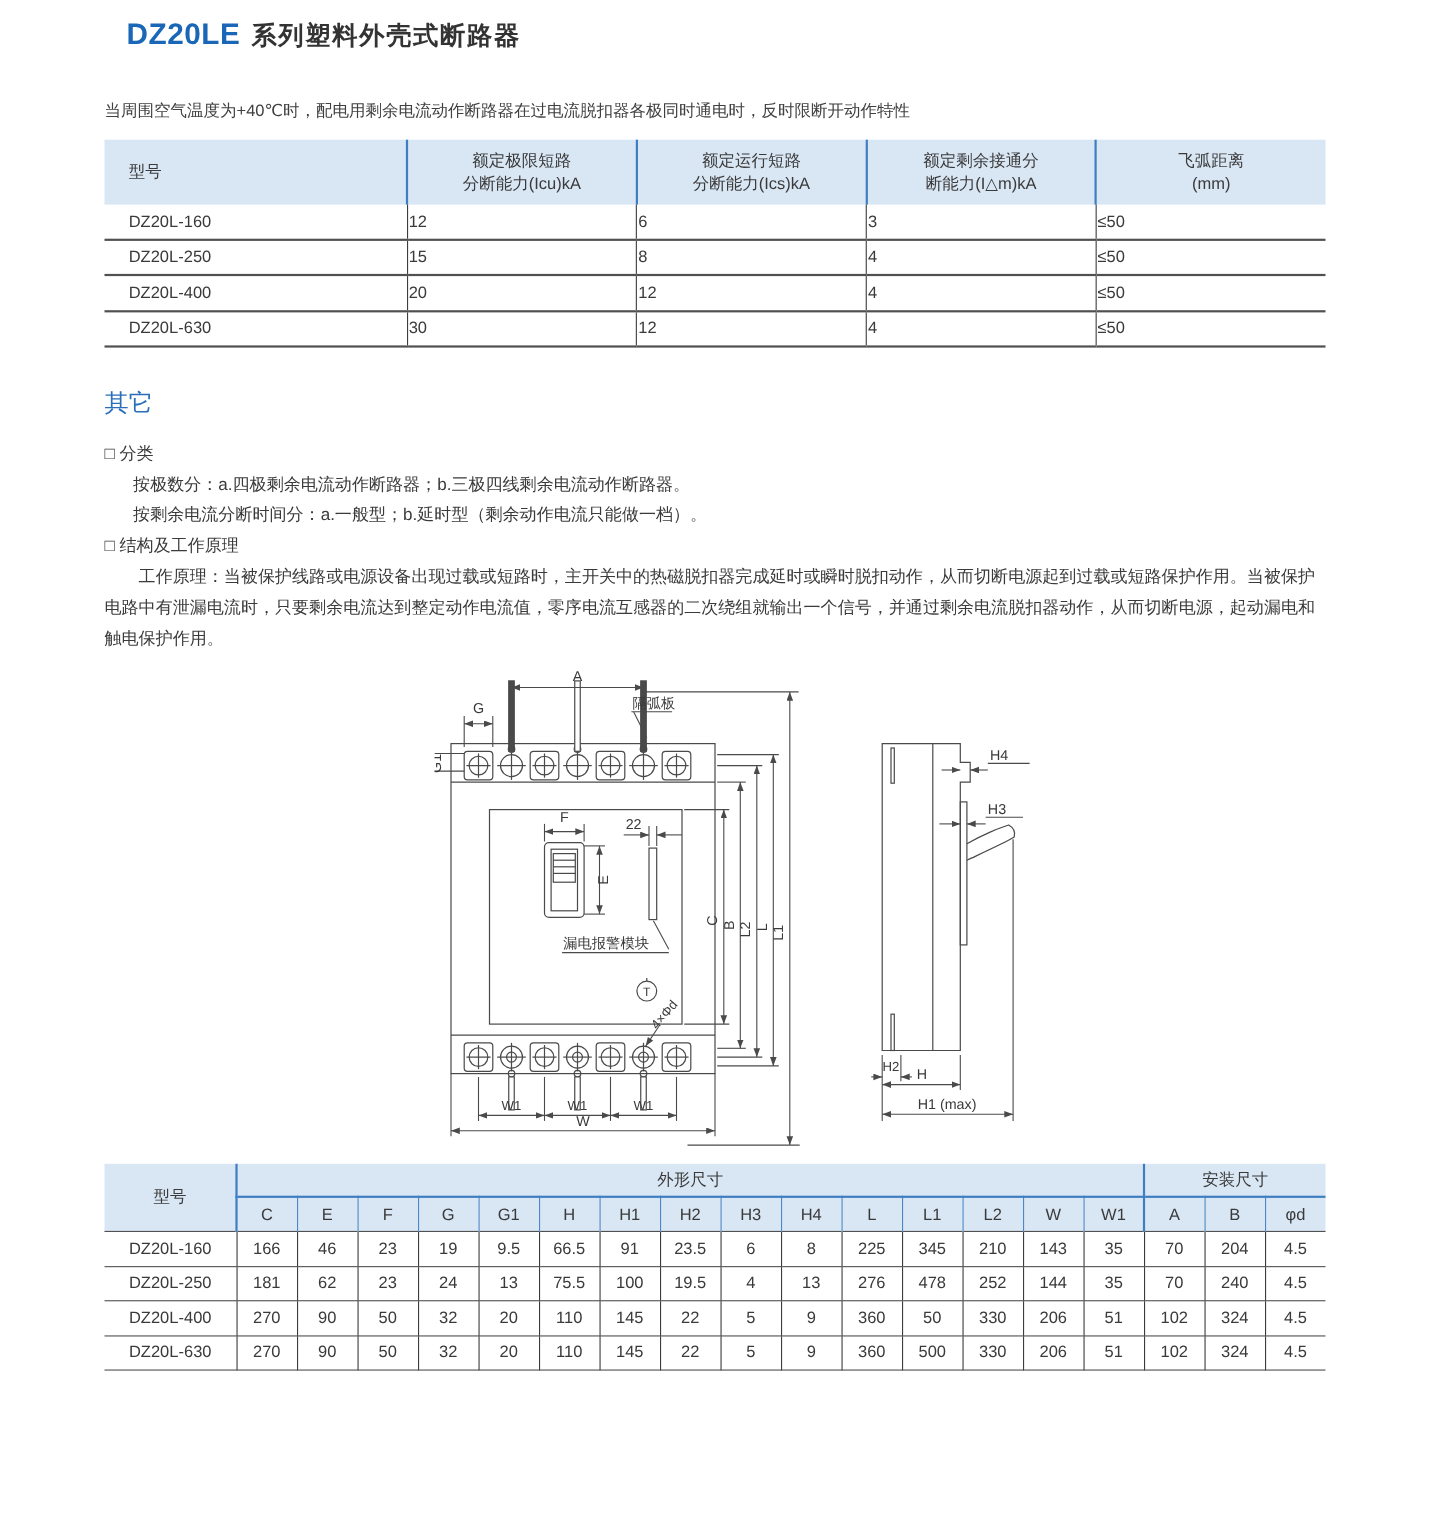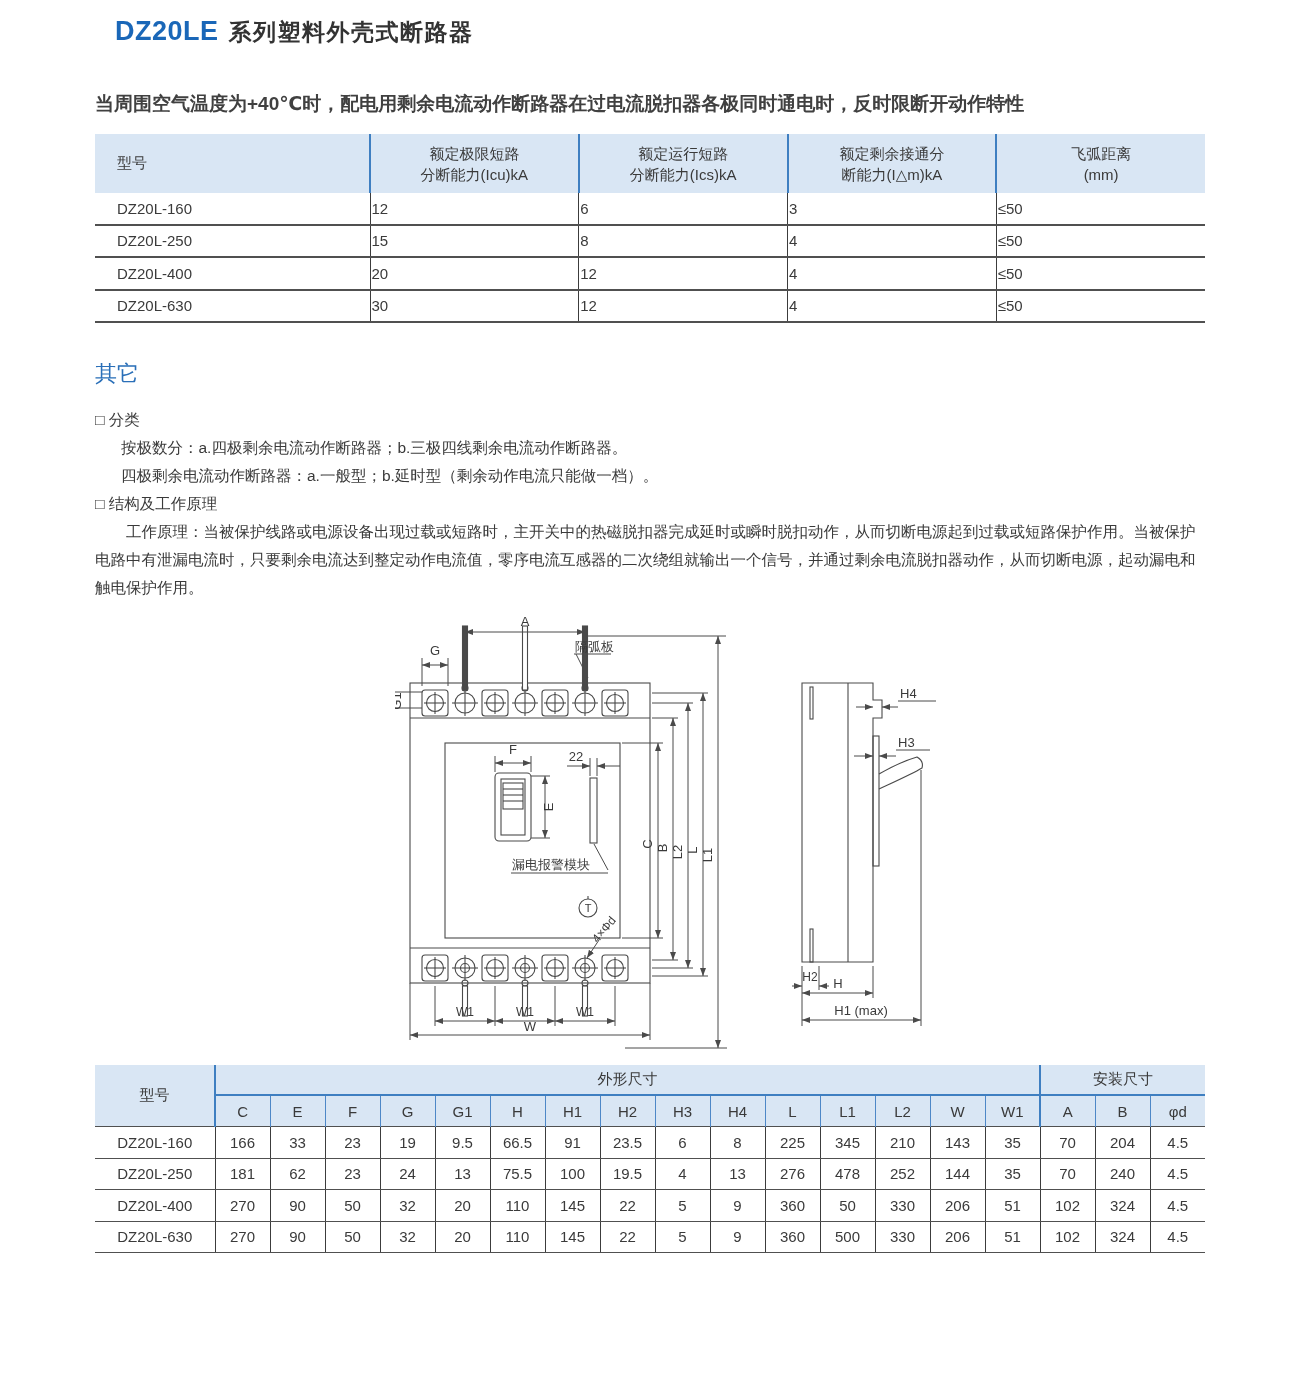--- a/index.html
+++ b/index.html
@@ -4,21 +4,21 @@
 <style>
   html,body{margin:0;padding:0;}
   body{
     width:1300px;height:1375px;background:#ffffff;position:relative;
     font-family:"Liberation Sans","DejaVu Sans",sans-serif;color:#3a3a3a;
   }
   .content{position:absolute;left:95px;top:0;width:1110px;}
   .title{padding-top:16px;margin-left:20px;}
   .title .model{color:#1a67b8;font-weight:bold;font-size:27px;letter-spacing:.5px;}
   .title .rest{color:#333;font-weight:bold;font-size:23px;letter-spacing:1.5px;margin-left:10px;}
-  .intro{margin-top:43px;font-size:19px;color:#404040;font-weight:bold;}
+  .intro{margin-top:43px;font-size:15px;color:#404040;}
   table{border-collapse:collapse;table-layout:fixed;width:1110px;}
   
   .t1{margin-top:17px;font-size:15px;}
   .t1 thead th{background:#d9e6f4;font-weight:normal;height:57px;border-right:2px solid #3f7fc1;color:#3a3a3a;}
   .t1 thead th:last-child{border-right:none;}
   .t1 thead th.model-col{text-align:left;padding-left:22px;}
   .t1 thead .h2l{line-height:21px;}
   .t1 tbody td{height:28.5px;text-align:left;border-right:1px solid #3c3c3c;border-bottom:2px solid #505050;}
   .t1 tbody td:last-child{border-right:none;margin-top:32px;}
   .t1 tbody td.model-cell{text-align:left;padding-left:22px;}
@@ -116,21 +116,21 @@
         <td>12</td>
         <td>4</td>
         <td>≤50</td>
       </tr>
     </tbody>
   </table>
 
   <h2 class="sec-h sec-other">其它</h2>
   <div class="sub-t">□ 分类</div>
   <div class="sub-line">按极数分：a.四极剩余电流动作断路器；b.三极四线剩余电流动作断路器。</div>
-  <div class="sub-line">四极剩余电流动作断路器：a.一般型；b.延时型（剩余动作电流只能做一档）。</div>
+  <div class="sub-line">按剩余电流分断时间分：a.一般型；b.延时型（剩余动作电流只能做一档）。</div>
   <div class="sub-t" style="margin-top:0;">□ 结构及工作原理</div>
   <p class="para">工作原理：当被保护线路或电源设备出现过载或短路时，主开关中的热磁脱扣器完成延时或瞬时脱扣动作，从而切断电源起到过载或短路保护作用。当被保护电路中有泄漏电流时，只要剩余电流达到整定动作电流值，零序电流互感器的二次绕组就输出一个信号，并通过剩余电流脱扣器动作，从而切断电源，起动漏电和触电保护作用。</p>
 
 
   <div class="diagram">
 
     <svg class="front" width="340" height="450" viewBox="0 0 340 450">
       <defs>
         <marker id="fa-e" markerWidth="10" markerHeight="8" refX="8" refY="3" orient="auto" markerUnits="userSpaceOnUse">
             <path d="M0,0L8,3L0,6Z" fill="#4a4a4a"></path>
@@ -389,21 +389,21 @@
         <th class="sub sub-b">W1</th>
         <th class="sub">A</th>
         <th class="sub">B</th>
         <th class="sub">φd</th>
       </tr>
     </thead>
     <tbody>
       <tr>
         <td>DZ20L-160</td>
         <td>166</td>
-        <td>33</td>
+        <td>46</td>
         <td>23</td>
         <td>19</td>
         <td>9.5</td>
         <td>66.5</td>
         <td>91</td>
         <td>23.5</td>
         <td>6</td>
         <td>8</td>
         <td>225</td>
         <td>345</td>

